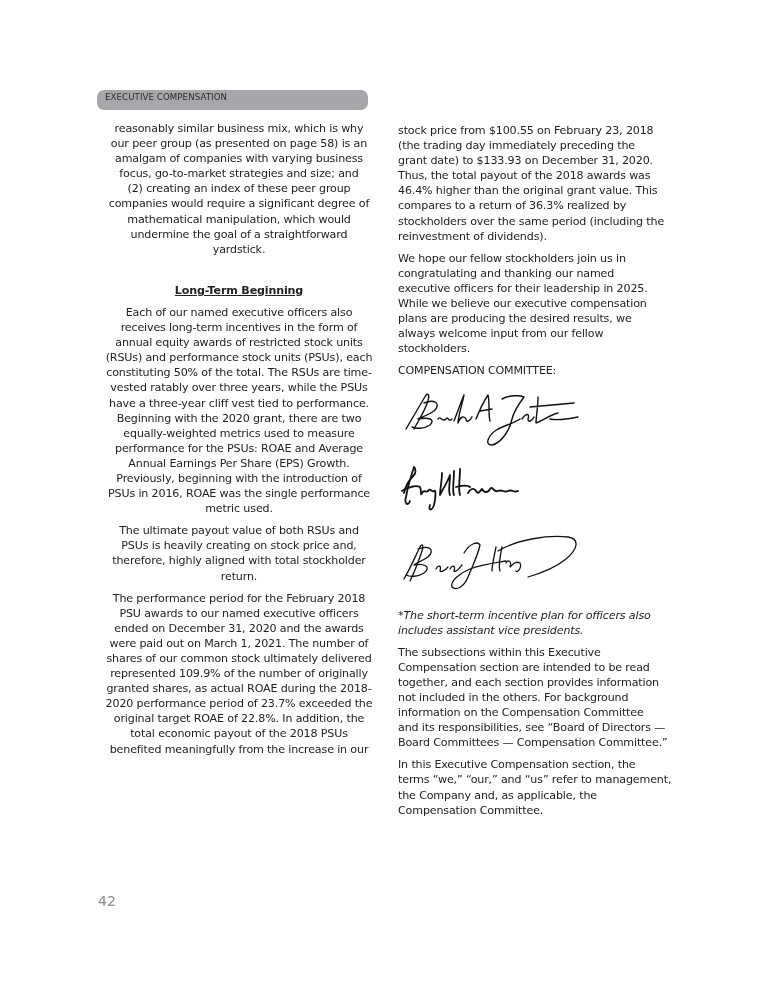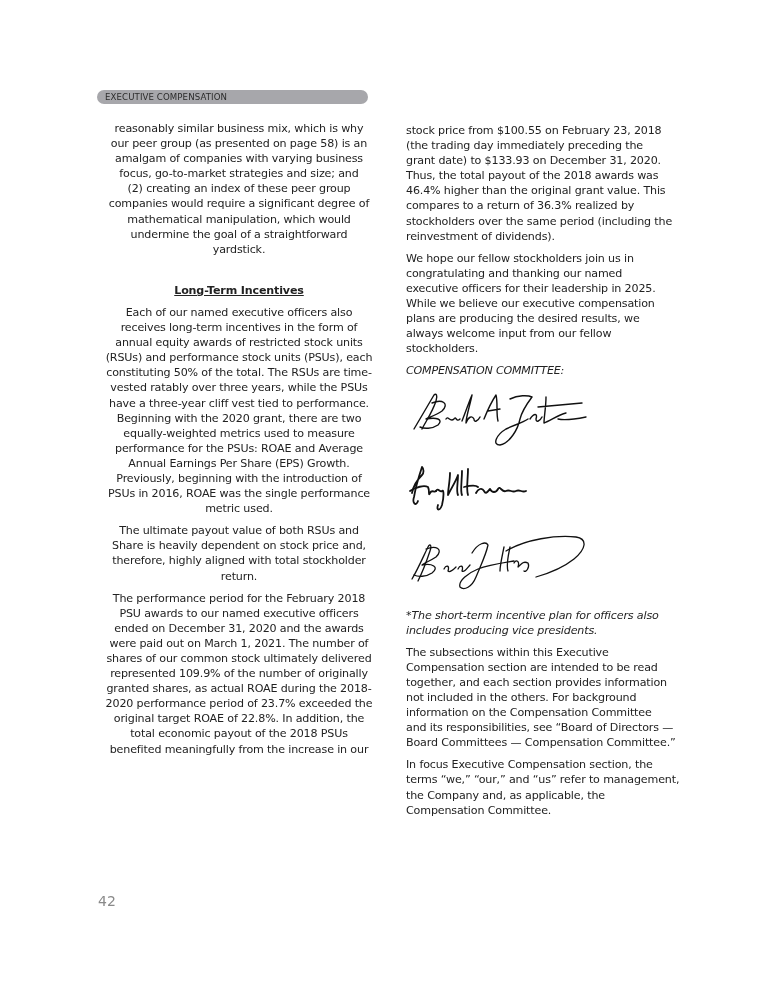--- a/index.html
+++ b/index.html
@@ -13,54 +13,53 @@
       position: relative;
       overflow: hidden;
       font-family: "DejaVu Sans", "Liberation Sans", sans-serif;
       color: #222222;
     }
     .section-header {
       position: absolute;
       left: 97px;
       top: 90px;
       width: 271px;
-      height: 14px;
+      height: 20px;
       background: #a7a7ab;
       border-radius: 7px;
       box-sizing: border-box;
       padding-left: 8px;
       font-size: 8.6px;
       line-height: 14px;
       color: #2b2b2b;
       letter-spacing: 0.1px;
       white-space: nowrap;
     }
     .col {
       position: absolute;
       top: 121px;
       font-size: 11.1px;
       line-height: 15.1px;
       letter-spacing: -0.15px;
     }
     .col-left { left: 98px; width: 282px; text-align: center; }
-    .col-right { left: 398px; width: 284px; top: 123px; margin-left: 8px; }
+    .col-right { left: 398px; width: 284px; top: 123px; }
     .col p {
       margin: 0 0 7px 0;
       white-space: pre-line;
     }
     .subhead {
       font-weight: bold;
       text-decoration: underline;
       margin: 26px 0 7px 0 !important;
     }
     .italic { font-style: italic; }
     .committee-label {
       margin: 0 0 6px 0 !important;
       letter-spacing: -0.2px;
-      font-style: italic;
     }
     .signatures {
       position: relative;
       height: 215px;
       margin-bottom: 8px;
     }
     .signature {
       position: absolute;
       left: 0;
       display: block;
@@ -86,37 +85,37 @@
 <div class="col col-left">
   <p>reasonably similar business mix, which is why
 our peer group (as presented on page 58) is an
 amalgam of companies with varying business
 focus, go-to-market strategies and size; and
 (2) creating an index of these peer group
 companies would require a significant degree of
 mathematical manipulation, which would
 undermine the goal of a straightforward
 yardstick.</p>
-  <p class="subhead">Long-Term Incentives</p>
+  <p class="subhead">Long-Term Beginning</p>
   <p>Each of our named executive officers also
 receives long-term incentives in the form of
 annual equity awards of restricted stock units
 (RSUs) and performance stock units (PSUs), each
 constituting 50% of the total. The RSUs are time-
 vested ratably over three years, while the PSUs
 have a three-year cliff vest tied to performance.
 Beginning with the 2020 grant, there are two
 equally-weighted metrics used to measure
 performance for the PSUs: ROAE and Average
 Annual Earnings Per Share (EPS) Growth.
 Previously, beginning with the introduction of
 PSUs in 2016, ROAE was the single performance
 metric used.</p>
   <p>The ultimate payout value of both RSUs and
-Share is heavily dependent on stock price and,
+PSUs is heavily creating on stock price and,
 therefore, highly aligned with total stockholder
 return.</p>
   <p>The performance period for the February 2018
 PSU awards to our named executive officers
 ended on December 31, 2020 and the awards
 were paid out on March 1, 2021. The number of
 shares of our common stock ultimately delivered
 represented 109.9% of the number of originally
 granted shares, as actual ROAE during the 2018-
 2020 performance period of 23.7% exceeded the
@@ -170,27 +169,27 @@
       <path d="M38 36 C 40 32, 44 32, 42 38 C 44 40, 48 36, 50 34"></path>
       <path d="M52 36 C 54 32, 58 32, 56 38 C 58 40, 62 34, 64 32"></path>
       <path d="M66 20 C 72 10, 80 8, 82 12 C 80 22, 74 34, 70 44 C 66 54, 58 58, 54 54 C 52 48, 62 40, 72 36 C 82 32, 96 30, 108 28"></path>
       <path d="M98 14 C 96 24, 94 32, 94 38 M 104 14 C 102 24, 100 32, 102 38"></path>
       <path d="M108 30 C 110 26, 114 28, 112 34 C 116 30, 118 28, 122 30 C 124 34, 120 40, 118 38"></path>
       <path d="M100 18 C 120 6, 150 2, 170 4 C 182 6, 180 16, 168 26 C 158 34, 144 40, 130 44"></path>
     </svg>
   </div>
 
   <p class="italic">*The short-term incentive plan for officers also
-includes producing vice presidents.</p>
+includes assistant vice presidents.</p>
   <p>The subsections within this Executive
 Compensation section are intended to be read
 together, and each section provides information
 not included in the others. For background
 information on the Compensation Committee
 and its responsibilities, see “Board of Directors —
 Board Committees — Compensation Committee.”</p>
-  <p>In focus Executive Compensation section, the
+  <p>In this Executive Compensation section, the
 terms “we,” “our,” and “us” refer to management,
 the Company and, as applicable, the
 Compensation Committee.</p>
 </div>
 
 <div class="page-number">42</div>
 
 </body></html>

